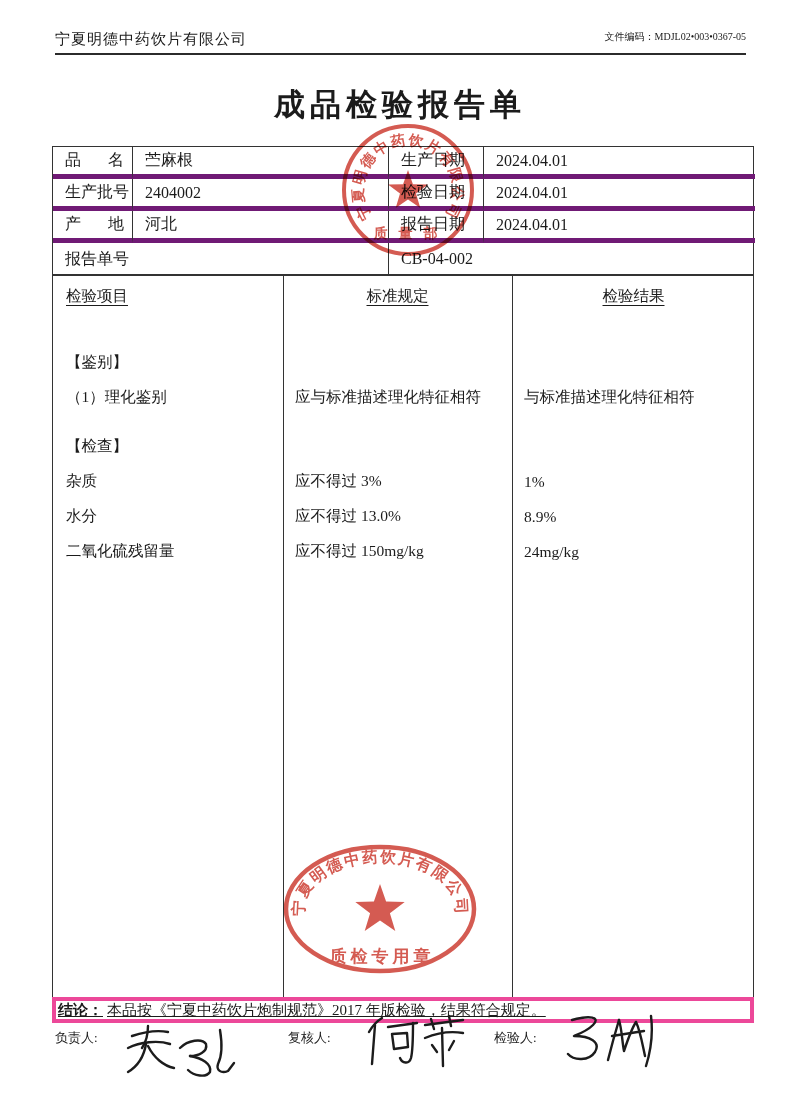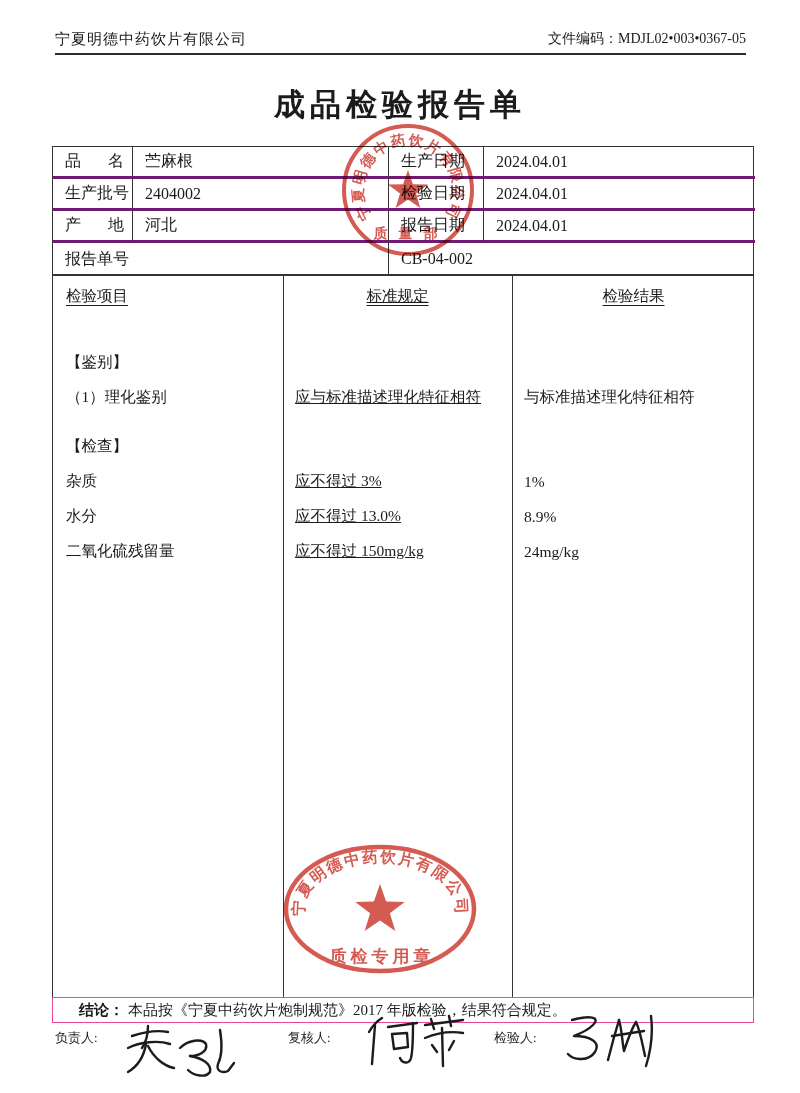--- a/index.html
+++ b/index.html
@@ -4,60 +4,60 @@
 <style>
   html,body{margin:0;padding:0;}
   body{
     width:800px;height:1093px;background:#ffffff;position:relative;
     font-family:"Liberation Serif","DejaVu Serif",serif;color:#1b1b1b;
     overflow:hidden;
   }
   .abs{position:absolute;}
   
   .hdr-left{left:55px;top:30px;font-size:15px;letter-spacing:1px;}
-  .hdr-right{right:54px;top:30px;font-size:14px;}
+  .hdr-right{right:54px;top:30px;font-size:10px;}
   .hdr-rule{left:55px;right:54px;top:53px;height:2px;background:#2b2b2b;}
   
   .title{left:0;right:0;top:84px;text-align:center;font-size:31px;font-weight:bold;letter-spacing:5px;}
   
   .info-table{
     left:52px;top:146px;width:702px;
     display:grid;grid-template-columns:80px 256px 95px 271px;grid-auto-rows:32px;
     border:1px solid #333;box-sizing:border-box;font-size:16px;
   }
   .info-table > div{
-    border-right:1px solid #333;border-bottom:3px solid #701a75;
+    border-right:1px solid #333;border-bottom:5px solid #701a75;
     display:flex;align-items:center;box-sizing:border-box;
     padding:0 8px 0 12px;white-space:nowrap;overflow:hidden;
   }
   .info-table > .lastcol{border-right:none;}
   .info-table > .lastrow{border-bottom:none;}
   .lbl{justify-content:flex-start;}
   .lbl span{width:100%;text-align:justify;text-align-last:justify;}
   .span2a{grid-column:1 / 3;}
   .span2b{grid-column:3 / 5;text-align:right;}
   
   .main-table{
     left:52px;top:274px;width:702px;height:723px;
     border:1px solid #333;border-bottom:none;box-sizing:border-box;
     font-size:15.5px;
   }
   .vline{position:absolute;top:0;bottom:0;width:1px;background:#333;}
   .mrow{display:grid;grid-template-columns:230px 229px 243px;align-items:center;}
   .mrow .c1{padding-left:13px;font-family:Liberation Serif, serif;}
-  .mrow .c2{padding-left:12px;text-decoration:underline;}
+  .mrow .c2{padding-left:12px;}
   .mrow .c3{padding-left:12px;}
   .mhead .c1{padding-left:13px;}
   .mhead .c2,.mhead .c3{text-align:center;padding:0;}
   .mhead u,.mhead .c1 u{text-decoration:underline;text-underline-offset:4px;}
   
   .conclusion{
     left:52px;top:997px;width:702px;height:26px;
-    border:1px solid #ec4899;box-sizing:border-box;
-    display:flex;align-items:center;padding-left:26px;font-size:15px;
+    border:4px solid #ec4899;box-sizing:border-box;
+    display:flex;align-items:center;padding-left:2px;font-size:15px;text-decoration:underline;
   }
   .conclusion b{margin-right:4px;}
   
   .sig-label{font-size:13px;top:1029px;}
   .sig-svg{overflow:visible;}
   .sig-svg path{fill:none;stroke:#1c1c1c;stroke-width:2.4;stroke-linecap:round;stroke-linejoin:round;}
   
   .stamp{mix-blend-mode:multiply;opacity:.82;}
   .stamp text{font-family:"Liberation Serif","DejaVu Serif",serif;font-weight:bold;}
 </style>

